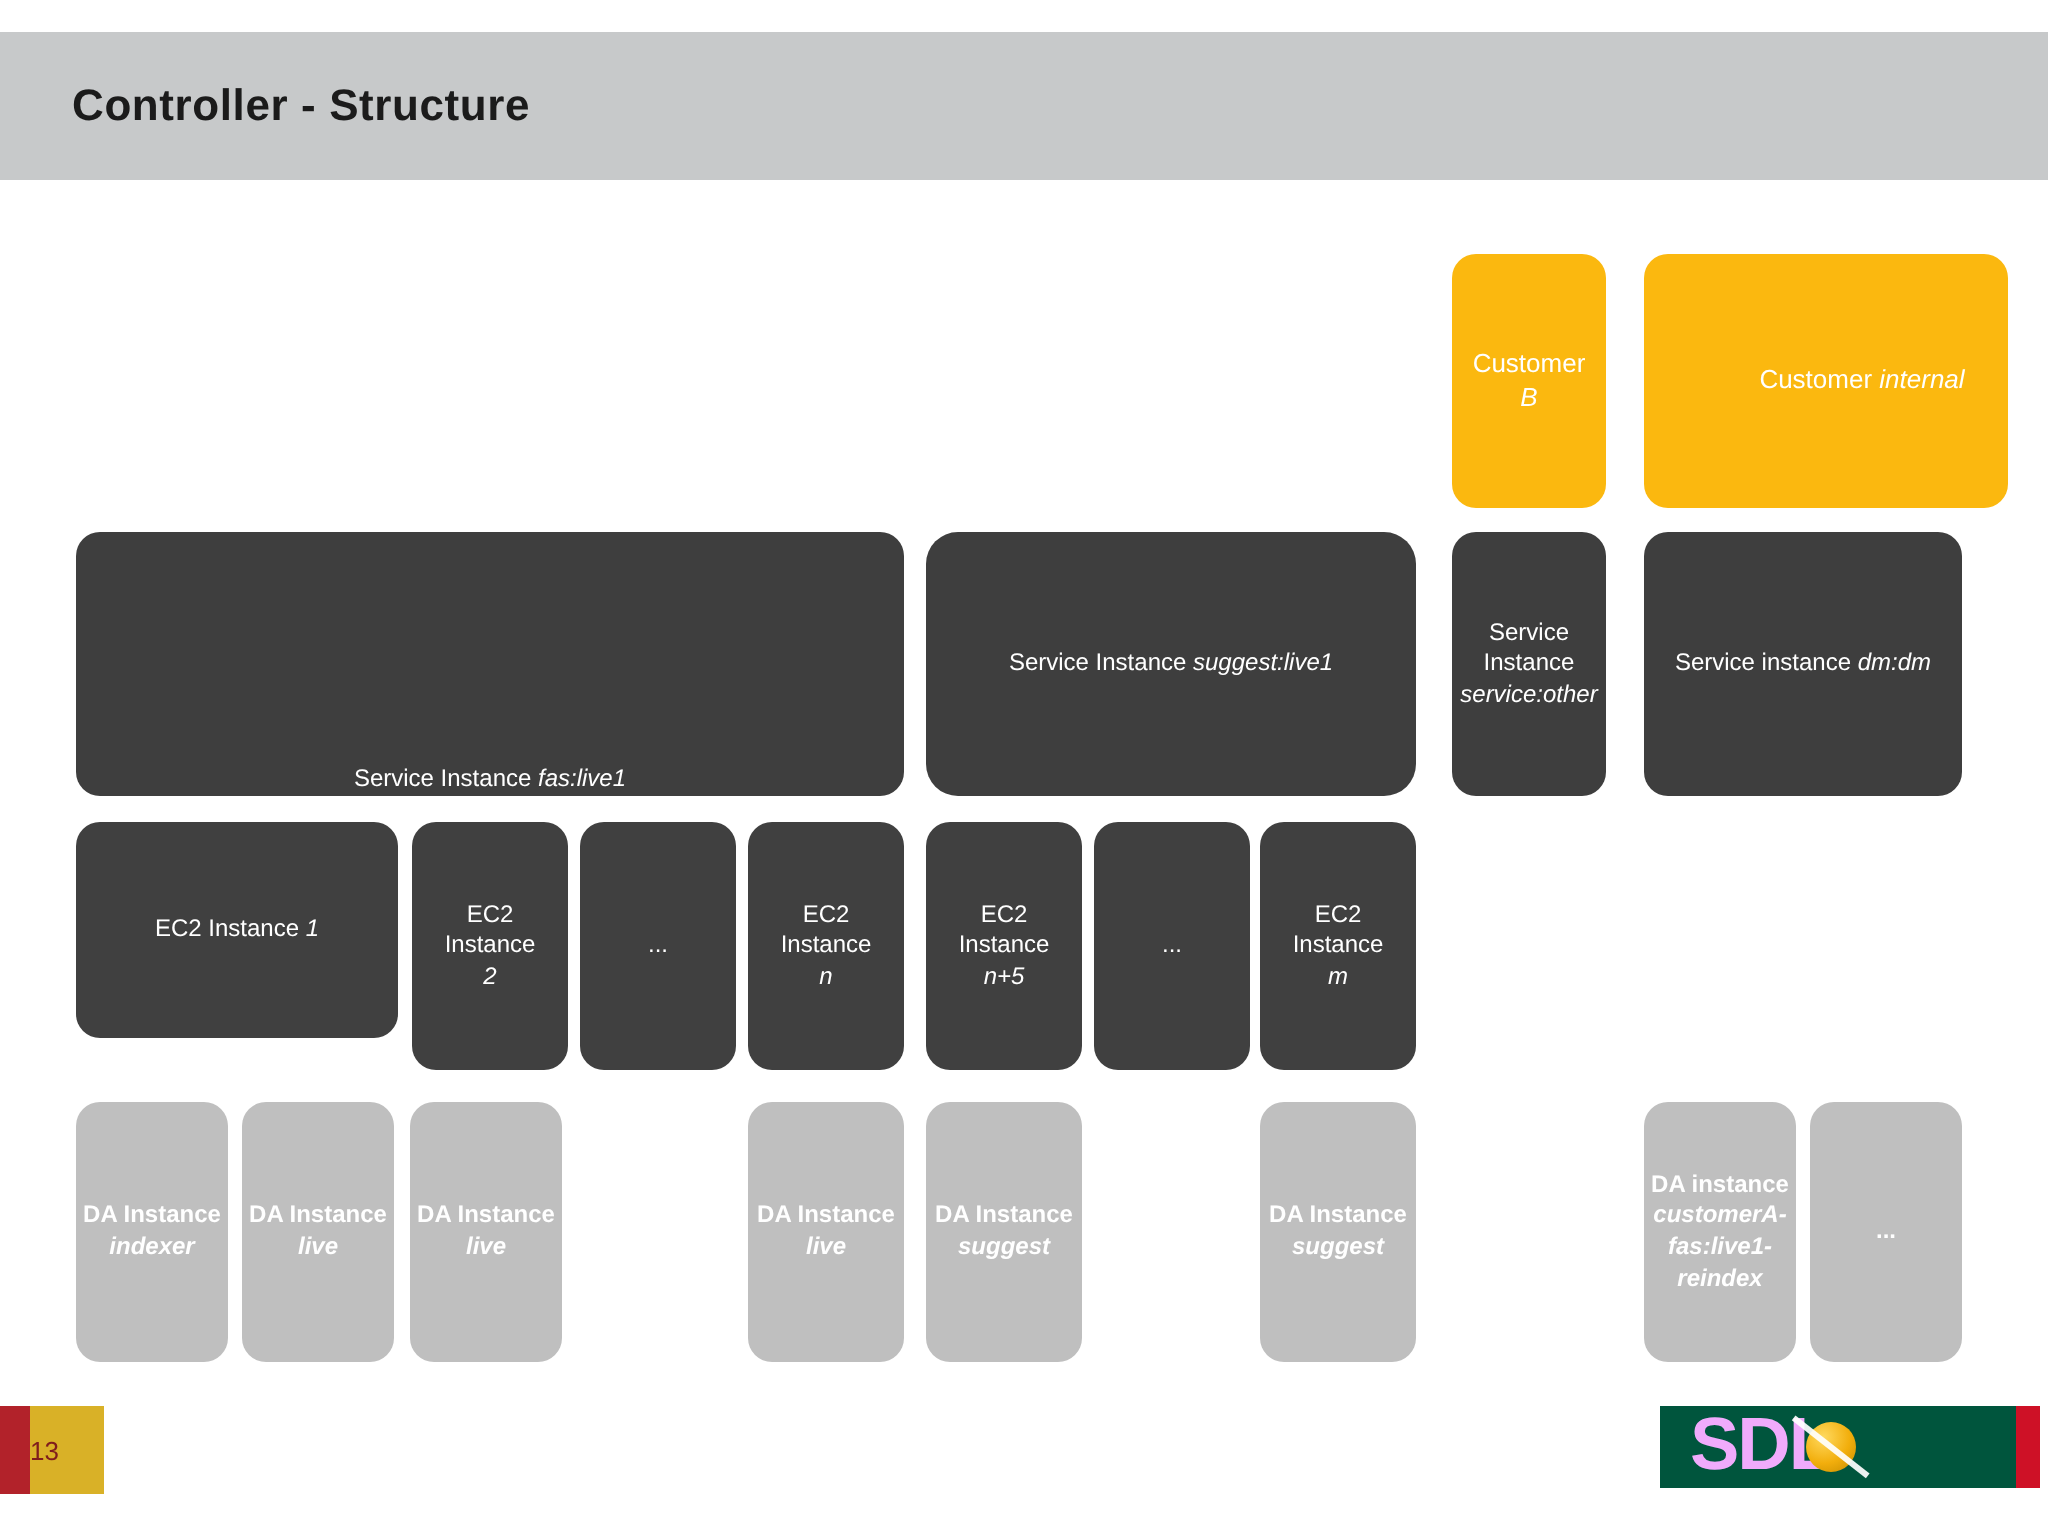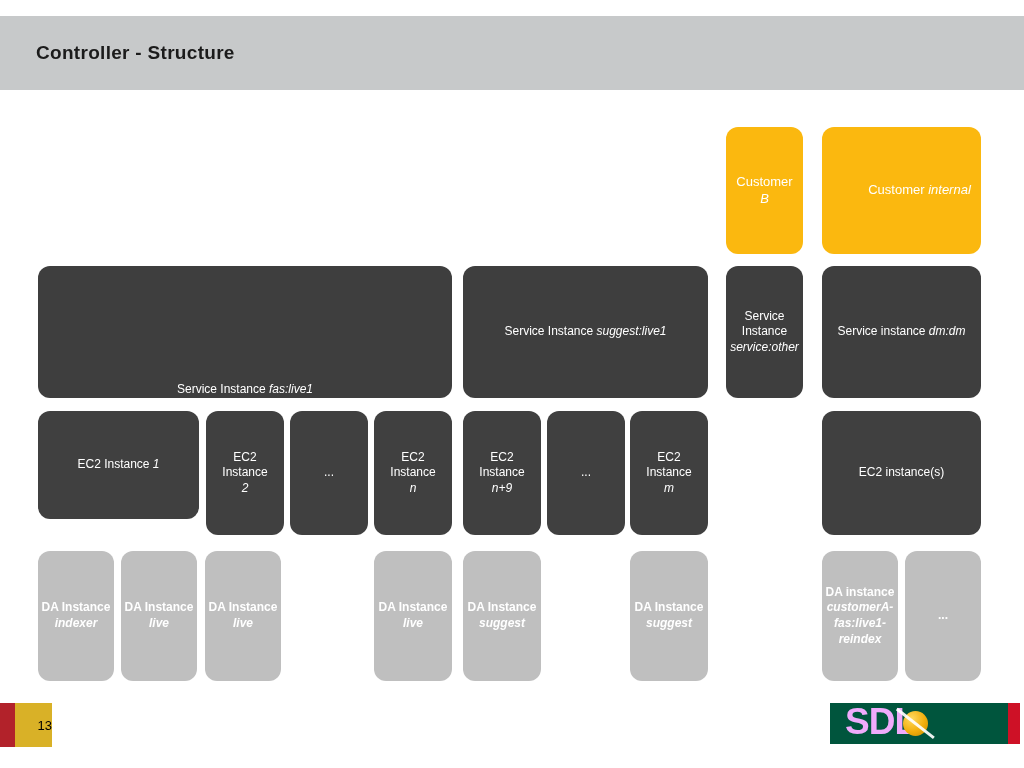--- a/index.html
+++ b/index.html
@@ -6,43 +6,43 @@
   body{
     width:1024px;height:768px;position:relative;overflow:hidden;
     background:#ffffff;font-family:"Liberation Sans",sans-serif;
   }
   
   .header{
     position:absolute;left:0;top:16px;width:1024px;height:74px;
     background:#C7C9CA;display:flex;align-items:center;
   }
   .title{
-    margin-left:36px;font-size:19px;font-weight:bold;color:#1b1b1b;
+    margin-left:36px;font-size:22px;font-weight:bold;color:#1b1b1b;
     letter-spacing:0.3px;
   }
   
   #diagram{position:absolute;left:0;top:0;width:1024px;height:768px;}
   .box{
     position:absolute;border-radius:12px;
     display:flex;align-items:center;justify-content:center;
     text-align:center;color:#ffffff;font-size:12px;line-height:1.3;
     padding:0 3px;box-sizing:border-box;
   }
   .customer{background:#FBB80F;}
   .customer .lbl{font-size:13px;}
   .service{background:#3E3E3E;}
   .ec2{background:#404040;}
   .da{background:#BFBFBF;font-weight:bold;}
   .it{font-style:italic;}
   
   .page-red{position:absolute;left:0;top:703px;width:15px;height:44px;background:#B2222A;}
   .page-yellow{
     position:absolute;left:15px;top:703px;width:37px;height:44px;background:#D9B127;
-    display:flex;align-items:center;justify-content:flex-end;
-    font-size:13px;color:#000000;
+    display:flex;align-items:center;justify-content:flex-start;
+    font-size:13px;color:#7f1d1d;
   }
   
   .logo{position:absolute;left:830px;top:703px;width:180px;height:41px;background:#00553D;}
   .logo-text{
     position:absolute;left:15px;top:50%;transform:translateY(-54%);
     font-size:37px;font-weight:800;color:#f0abfc;letter-spacing:-1px;
   }
   .globe{
     position:absolute;left:73px;top:8px;width:25px;height:25px;border-radius:50%;
     background:radial-gradient(circle at 35% 30%, #ffd95e, #f2ae0c 55%, #c98e00 95%);
@@ -57,27 +57,27 @@
 <body>
 
 <div class="header">
   <div class="title">Controller - Structure</div>
 </div>
 
 <div id="diagram">
     <div class="box customer" style="left: 726px; top: 127px; width: 77px; height: 127px;">
       <span class="lbl"><span>Customer</span><br><span class="it">B</span></span>
     </div>
-    <div class="box customer" style="left: 822px; top: 127px; width: 159px; height: 127px; padding-left: 39px;">
+    <div class="box customer" style="left: 822px; top: 127px; width: 182px; height: 127px; padding-left: 39px;">
       <span class="lbl"><span>Customer </span><span class="it">internal</span></span>
     </div>
     <div class="box service" style="left: 38px; top: 266px; width: 414px; height: 132px; align-items: flex-end;">
       <span class="lbl"><span>Service Instance </span><span class="it">fas:live1</span></span>
     </div>
-    <div class="box service" style="left: 463px; top: 266px; width: 245px; height: 132px;">
+    <div class="box service" style="left: 463px; top: 266px; width: 245px; height: 132px; border-radius: 16px;">
       <span class="lbl"><span>Service Instance </span><span class="it">suggest:live1</span></span>
     </div>
     <div class="box service" style="left: 726px; top: 266px; width: 77px; height: 132px;">
       <span class="lbl"><span>Service</span><br><span>Instance</span><br><span class="it">service:other</span></span>
     </div>
     <div class="box service" style="left: 822px; top: 266px; width: 159px; height: 132px;">
       <span class="lbl"><span>Service instance </span><span class="it">dm:dm</span></span>
     </div>
     <div class="box ec2" style="left: 38px; top: 411px; width: 161px; height: 108px; text-align: center;">
       <span class="lbl"><span>EC2 Instance </span><span class="it">1</span></span>
@@ -85,30 +85,27 @@
     <div class="box ec2" style="left: 206px; top: 411px; width: 78px; height: 124px;">
       <span class="lbl"><span>EC2 Instance</span><br><span class="it">2</span></span>
     </div>
     <div class="box ec2" style="left: 290px; top: 411px; width: 78px; height: 124px;">
       <span class="lbl"><span>...</span></span>
     </div>
     <div class="box ec2" style="left: 374px; top: 411px; width: 78px; height: 124px;">
       <span class="lbl"><span>EC2 Instance</span><br><span class="it">n</span></span>
     </div>
     <div class="box ec2" style="left: 463px; top: 411px; width: 78px; height: 124px;">
-      <span class="lbl"><span>EC2 Instance</span><br><span class="it">n+9</span></span>
+      <span class="lbl"><span>EC2 Instance</span><br><span class="it">n+5</span></span>
     </div>
     <div class="box ec2" style="left: 547px; top: 411px; width: 78px; height: 124px;">
       <span class="lbl"><span>...</span></span>
     </div>
     <div class="box ec2" style="left: 630px; top: 411px; width: 78px; height: 124px;">
       <span class="lbl"><span>EC2 Instance</span><br><span class="it">m</span></span>
-    </div>
-    <div class="box ec2" style="left: 822px; top: 411px; width: 159px; height: 124px;">
-      <span class="lbl"><span>EC2 instance(s)</span></span>
     </div>
     <div class="box da" style="left: 38px; top: 551px; width: 76px; height: 130px;">
       <span class="lbl"><span>DA Instance</span><br><span class="it">indexer</span></span>
     </div>
     <div class="box da" style="left: 121px; top: 551px; width: 76px; height: 130px;">
       <span class="lbl"><span>DA Instance</span><br><span class="it">live</span></span>
     </div>
     <div class="box da" style="left: 205px; top: 551px; width: 76px; height: 130px;">
       <span class="lbl"><span>DA Instance</span><br><span class="it">live</span></span>
     </div>

